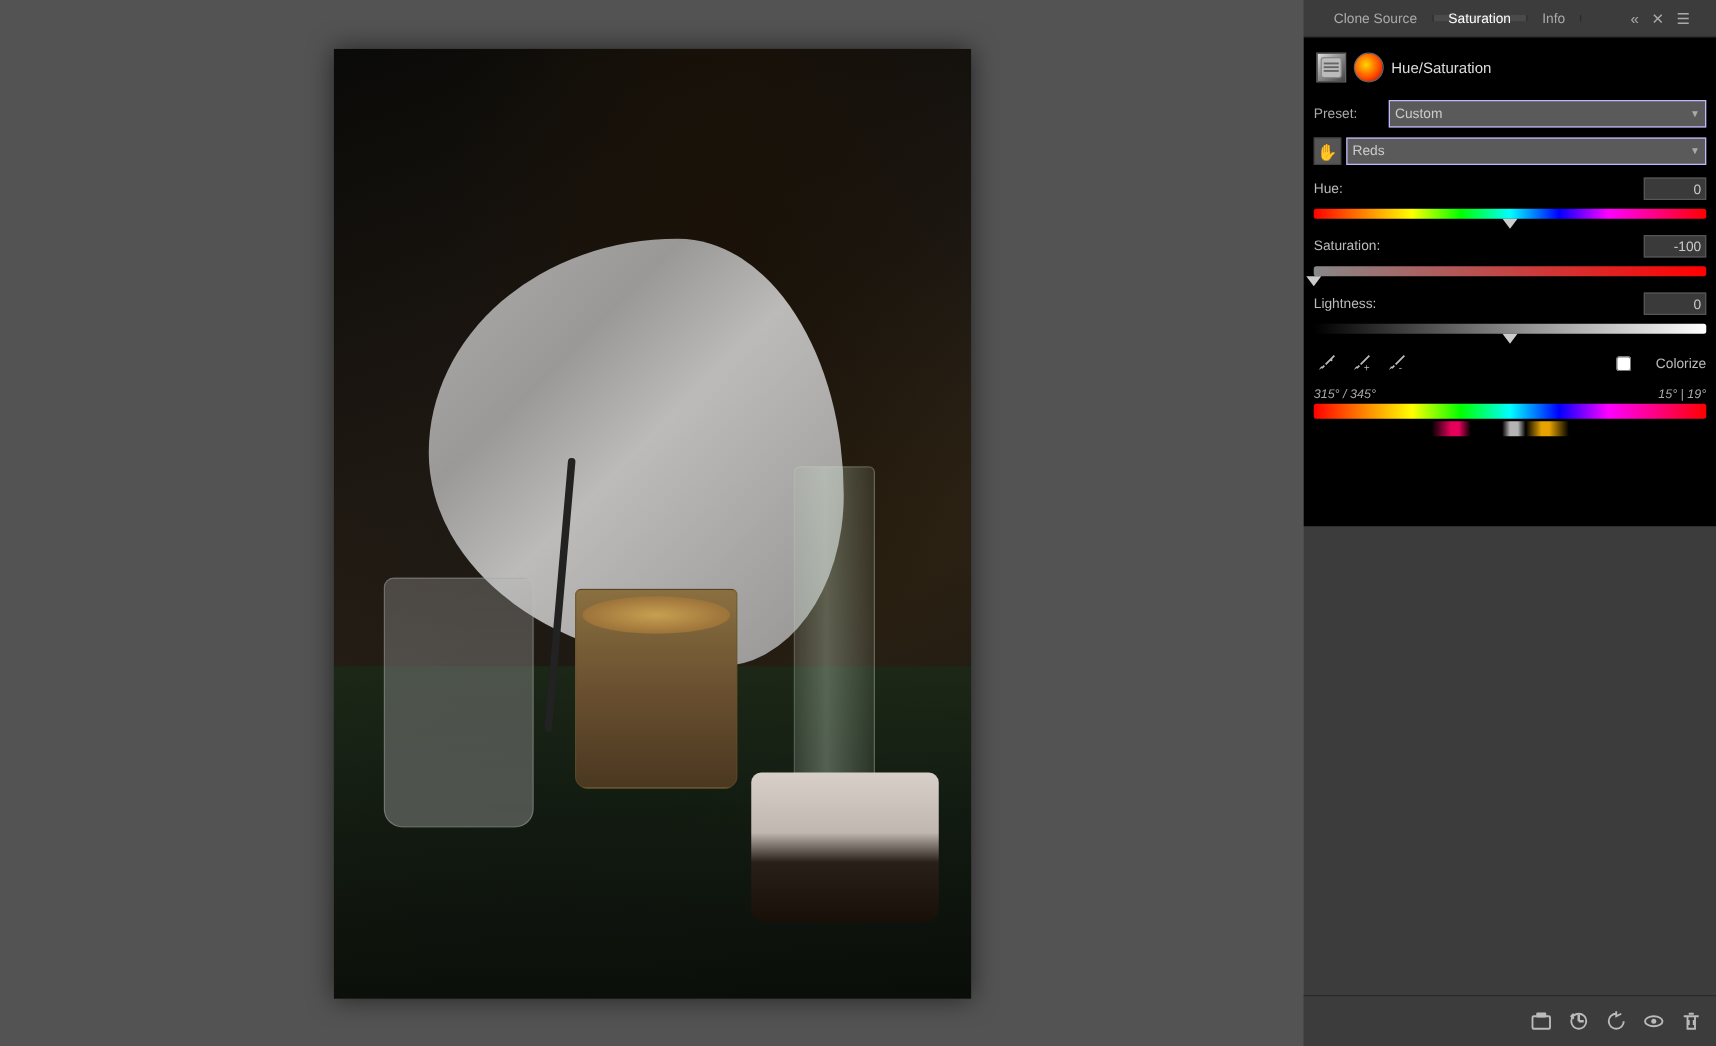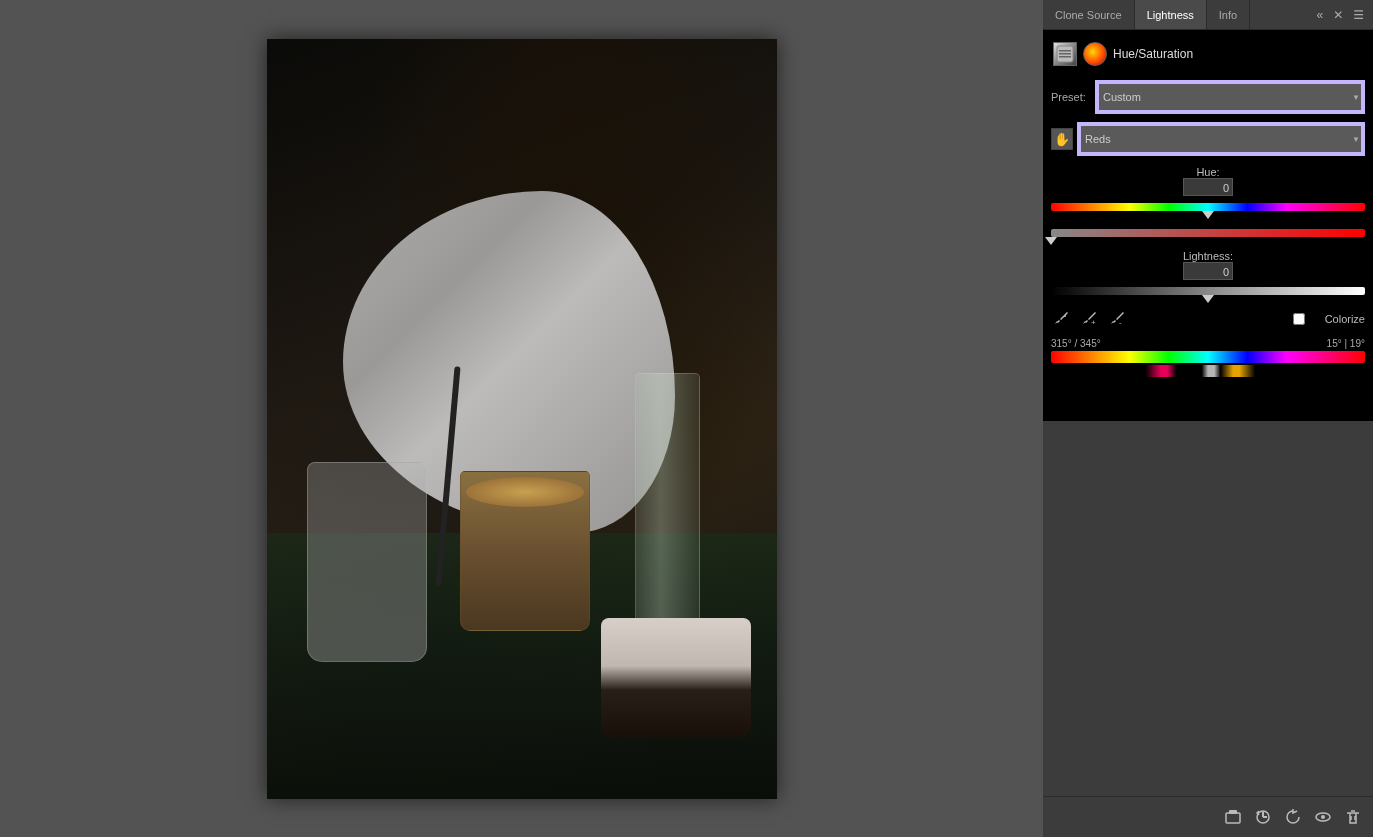--- a/index.html
+++ b/index.html
@@ -152,21 +152,21 @@
       display: flex;
       flex-direction: column;
     }
 
     
     .panel-tabs {
       display: flex;
       align-items: center;
       background: #3c3c3c;
       border-bottom: 1px solid #2a2a2a;
-      padding: 0;
+      padding: 12px;
       height: 30px;
       text-align: center;
     }
 
     .panel-tab {
       padding: 0 12px;
       height: 100%;
       display: flex;
       align-items: center;
       cursor: pointer;
@@ -235,41 +235,41 @@
       font-size: 12px;
       color: #ddd;
       font-weight: normal;
     }
 
     
     .preset-row {
       display: flex;
       align-items: center;
       margin-bottom: 8px;
-      gap: 4px;
+      gap: 20px;
     }
 
     .preset-label {
       color: #aaa;
       font-size: 11px;
       min-width: 40px;
     }
 
     .select-wrapper {
       flex: 1;
       position: relative;
     }
 
     .select-wrapper select {
       width: 100%;
       background: #5a5a5a;
-      border: 4px solid #c4b5fd;
+      border: 1px solid #c4b5fd;
       color: #ccc;
       font-size: 11px;
-      height: 34px;
+      height: 22px;
       padding: 0 4px;
       appearance: none;
       cursor: pointer;
     }
 
     .select-wrapper::after {
       content: '▼';
       position: absolute;
       right: 5px;
       top: 50%;
@@ -305,21 +305,20 @@
     
     .slider-row {
       margin-bottom: 8px;
     }
 
     .slider-label-row {
       display: flex;
       justify-content: space-between;
       align-items: center;
       margin-bottom: 2px;
-      flex-direction: column;
     }
 
     .slider-label {
       color: #bbb;
       font-size: 11px;
     }
 
     .slider-value {
       color: #ccc;
       font-size: 11px;
@@ -423,20 +422,21 @@
 
     .colorize-label {
       color: #bbb;
       font-size: 11px;
       cursor: pointer;
     }
 
     
     .color-range-section {
       margin-top: 4px;
+      font-style: italic;
     }
 
     .color-range-labels {
       display: flex;
       justify-content: space-between;
       font-size: 10px;
       color: #aaa;
       margin-bottom: 2px;
     }
 
@@ -533,21 +533,21 @@
   </div>
 </div>
 
 <div class="right-panel">
 
   <div class="panel-tabs">
     <div class="panel-tab">
       <span>Clone Source</span>
     </div>
     <div class="panel-tab active">
-      <span>Lightness</span>
+      <span>Saturation</span>
     </div>
     <div class="panel-tab">
       <span>Info</span>
     </div>
     <div class="panel-tab-icons">
       <span class="panel-tab-icon">«</span>
       <span class="panel-tab-icon">✕</span>
       <span class="panel-tab-icon">☰</span>
     </div>
   </div>
@@ -603,20 +603,24 @@
         <div class="slider-value">0</div>
       </div>
       <div class="slider-track-container">
         <div class="hue-track">
           <div class="slider-thumb" style="left: 50%;"></div>
         </div>
       </div>
     </div>
 
     <div class="slider-row">
+      <div class="slider-label-row">
+        <span class="slider-label">Saturation:</span>
+        <div class="slider-value">-100</div>
+      </div>
       <div class="slider-track-container">
         <div class="sat-track">
           <div class="slider-thumb" style="left: 0%;"></div>
         </div>
       </div>
     </div>
 
     <div class="slider-row">
       <div class="slider-label-row">
         <span class="slider-label">Lightness:</span>

